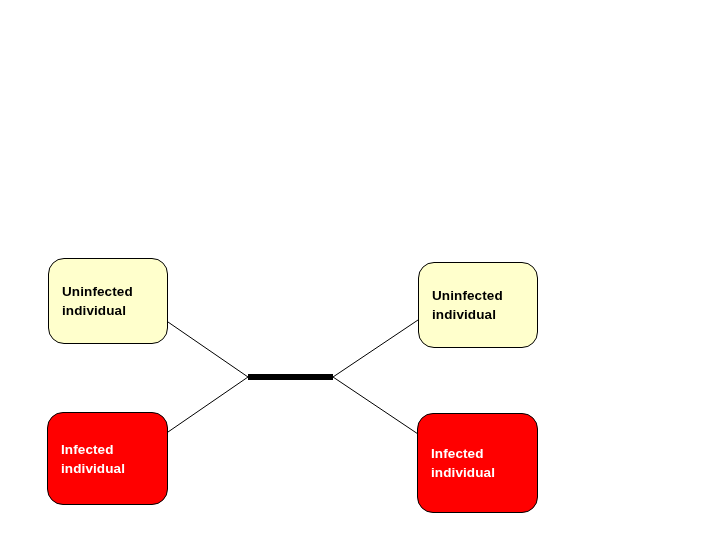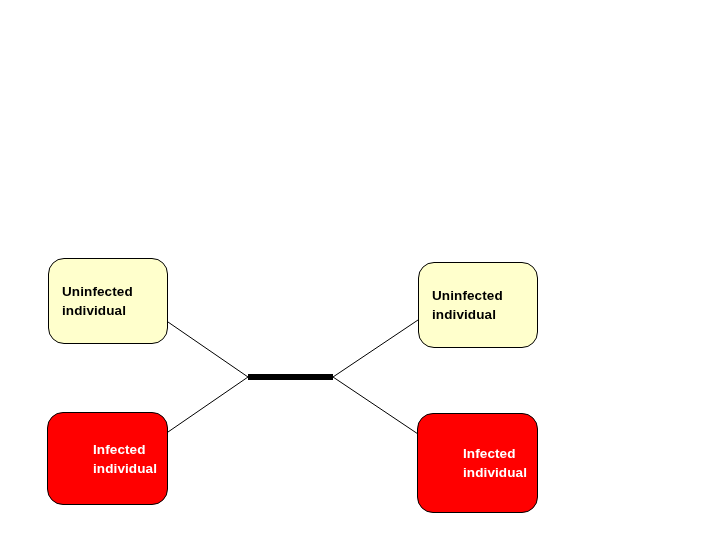--- a/index.html
+++ b/index.html
@@ -51,21 +51,20 @@
   }
   .node.uninfected .line {
     color: #000000;
   }
   .node.infected {
     background: #ff0000;
     border-color: #000000;
   }
   .node.infected .line {
     color: #ffffff;
-    margin-left: 32px;
   }
 
   
   #node-uninfected-left   { left: 48px;  top: 258px; width: 120px; height: 86px; }
   #node-uninfected-right  { left: 418px; top: 262px; width: 120px; height: 86px; }
   #node-infected-left     { left: 47px;  top: 412px; width: 121px; height: 93px; }
   #node-infected-right    { left: 417px; top: 413px; width: 121px; height: 100px; }
 </style>
 </head>
 <body>

